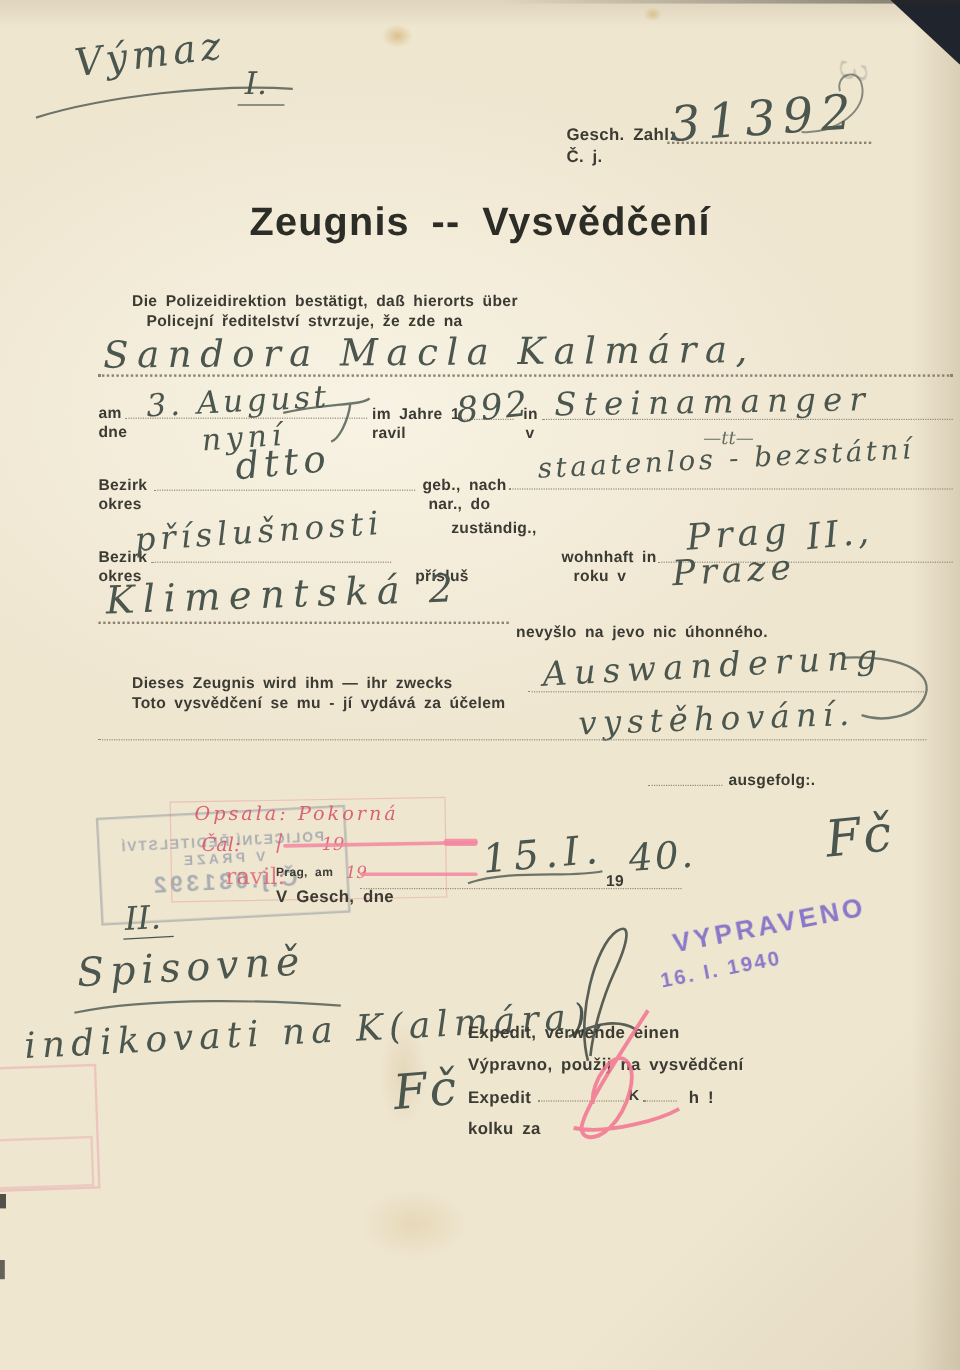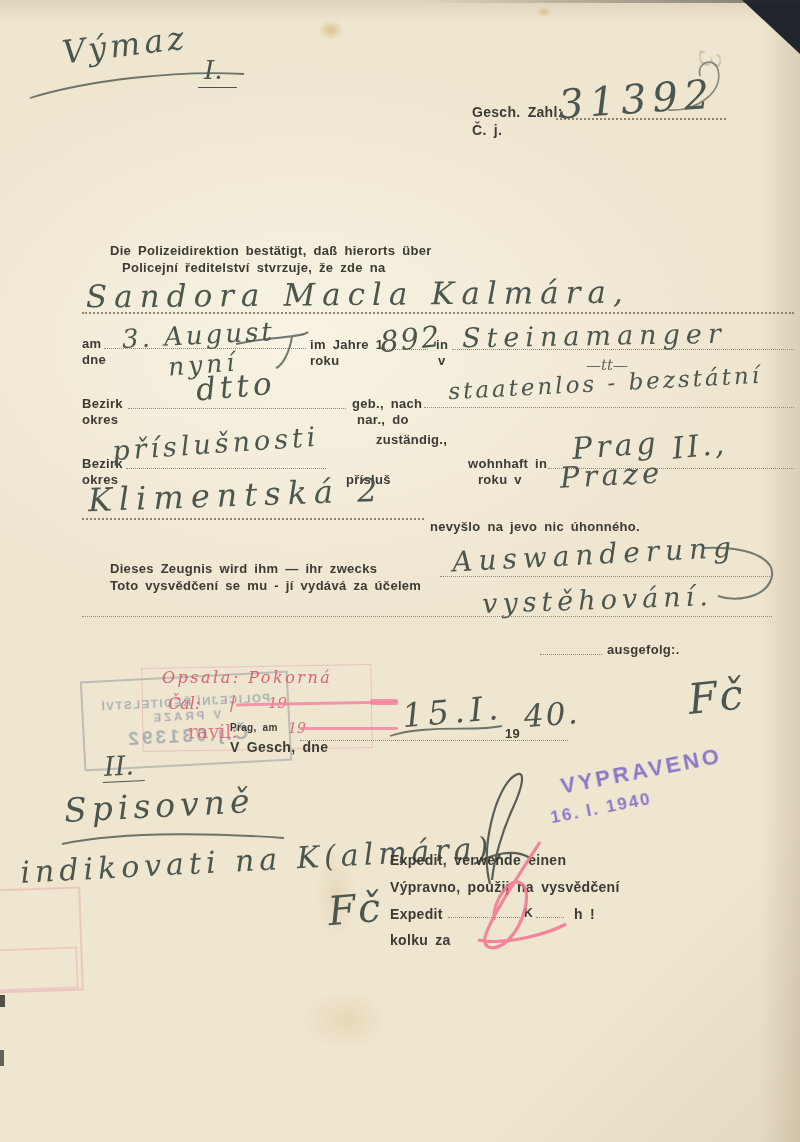--- a/index.html
+++ b/index.html
@@ -49,37 +49,38 @@
   <div class="abs hw" style="left:198px;top:55px;font-size:26px;border-bottom:1.5px solid #4b564e;padding:0 14px 2px 6px;">I.</div>
 
   <div class="abs p" style="left:472px;top:104px;font-size:14px;">Gesch. Zahl:</div>
   <div class="abs p" style="left:472px;top:122px;font-size:14px;">Č. j.</div>
   <div class="abs dots" style="left:556px;top:118px;width:170px;"></div>
   <div class="abs hw" style="left:558px;top:76px;font-size:40px;letter-spacing:6px;transform:rotate(-4deg);">31392</div>
   <svg class="abs" style="left:662px;top:52px;" width="70" height="65" viewBox="0 0 70 65">
       <path d="M6,58 C34,60 62,40 56,18 C52,4 34,10 38,24" stroke="#5a6058" stroke-width="1.6" fill="none" opacity=".7"></path>
     </svg>
 
+  <div class="abs p title" style="left:208px;top:166px;">Zeugnis -- Vysvědčení</div>
 
   <div class="abs p" style="left:110px;top:243px;">Die Polizeidirektion bestätigt, daß hierorts über</div>
   <div class="abs p" style="left:110px;top:260px;padding-left:12px;">Policejní ředitelství stvrzuje, že zde na</div>
 
   <div class="abs hw" style="left:86px;top:276px;font-size:31px;letter-spacing:7px;transform:rotate(-.5deg);">Sandora Macla Kalmára,</div>
   <div class="abs dots" style="left:82px;top:312px;width:712px;"></div>
 
   <div class="abs p" style="left:82px;top:336px;">am</div>
   <div class="abs p" style="left:82px;top:352px;">dne</div>
   <div class="abs dots thin" style="left:104px;top:348px;width:202px;"></div>
   <div class="abs hw" style="left:122px;top:320px;font-size:26px;letter-spacing:3px;transform:rotate(-3deg);">3. August</div>
   <svg class="abs" style="left:232px;top:326px;" width="80" height="45" viewBox="0 0 80 45">
       <path d="M4,18 C40,10 70,12 76,6 M60,10 C58,26 50,40 44,42" stroke="#4b564e" stroke-width="2" fill="none" opacity=".8"></path>
     </svg>
   <div class="abs hw" style="left:168px;top:350px;font-size:25px;letter-spacing:4px;transform:rotate(-4deg);">nyní</div>
   <div class="abs p" style="left:310px;top:337px;">im Jahre 1</div>
-  <div class="abs p" style="left:310px;top:353px;">roku</div>
+  <div class="abs p" style="left:310px;top:353px;">ravil</div>
   <div class="abs dots thin" style="left:382px;top:349px;width:46px;"></div>
   <div class="abs hw" style="left:380px;top:322px;font-size:29px;letter-spacing:2px;transform:rotate(-6deg);">892</div>
   <div class="abs p" style="left:436px;top:337px;">in</div>
   <div class="abs p" style="left:438px;top:353px;">v</div>
   <div class="abs dots thin" style="left:452px;top:349px;width:342px;"></div>
   <div class="abs hw" style="left:462px;top:320px;font-size:27px;letter-spacing:6px;transform:rotate(-1deg);">Steinamanger</div>
 
   <div class="abs p" style="left:82px;top:396px;">Bezirk</div>
   <div class="abs p" style="left:82px;top:412px;">okres</div>
   <div class="abs dots thin" style="left:128px;top:408px;width:218px;"></div>

